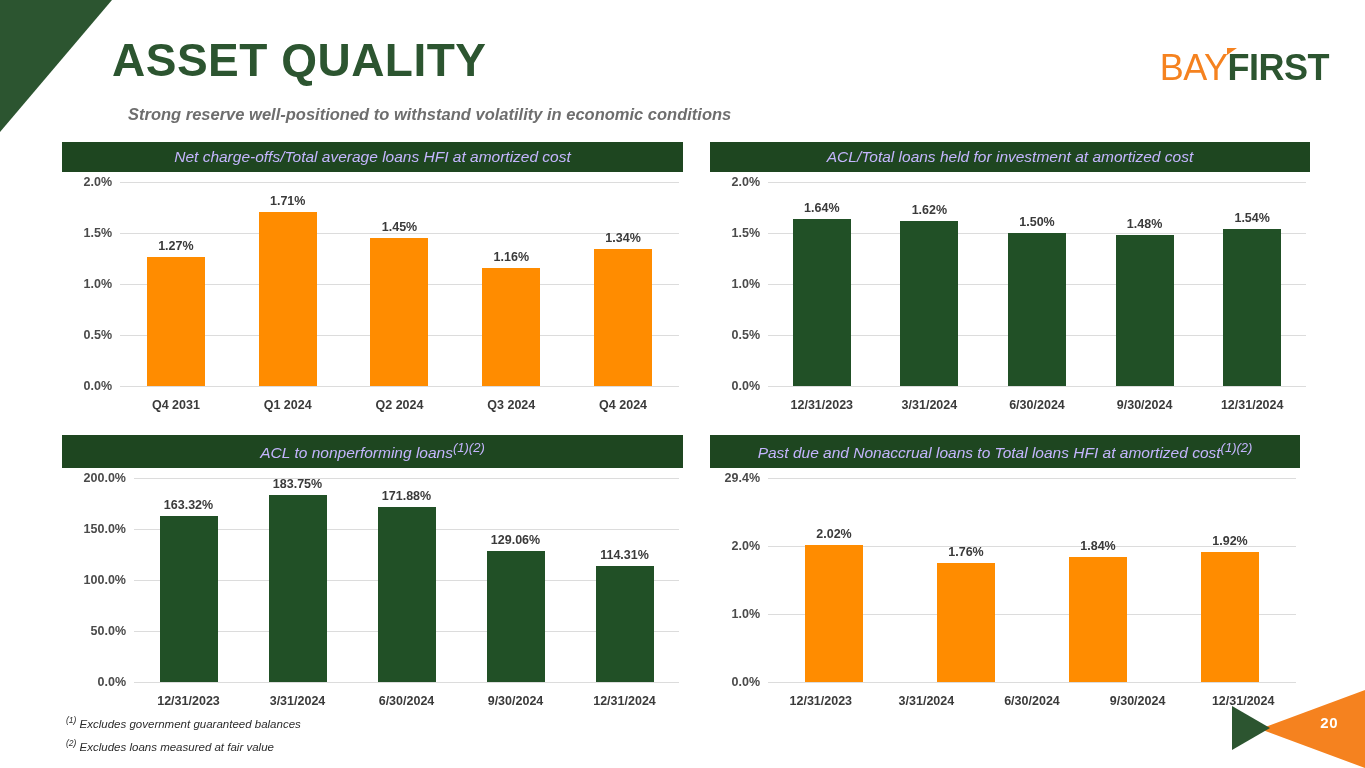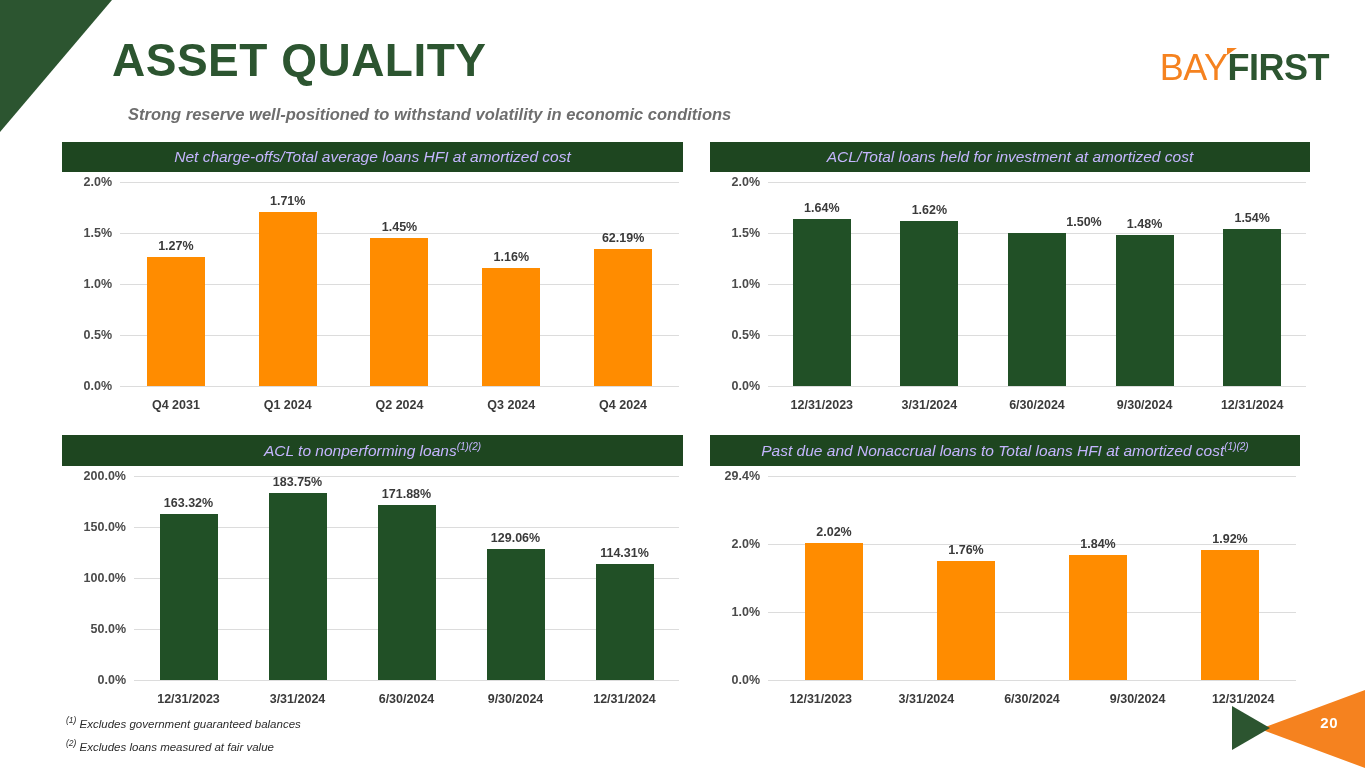--- a/index.html
+++ b/index.html
@@ -67,21 +67,21 @@
 
   .panel-header{
     background:#1E4620; color:#c4b5fd;
     font-style:italic; font-size:15.5px;
     text-align:center;
     padding:6px 8px 7px;
     line-height:1.1;
     white-space:nowrap;
     overflow:hidden;
   }
-  .panel-header sup{ font-size:10px; vertical-align:super; }
+  .panel-header sup{ font-size:13px; vertical-align:super; }
 
   .plot{
     position:relative;
     height:238px;
     margin-top:10px;
   }
   .plot-inner{
     position:absolute;
     left:58px; right:4px; top:0; bottom:34px;
   }
@@ -185,21 +185,21 @@
           </div>
           <div class="bar-slot">
             <div class="bar-value" style="bottom: calc(72.5% + 4px);">1.45%</div>
             <div class="bar" style="height: 72.5%; background: rgb(255, 140, 0);"></div>
           </div>
           <div class="bar-slot">
             <div class="bar-value" style="bottom: calc(58% + 4px);">1.16%</div>
             <div class="bar" style="height: 58%; background: rgb(255, 140, 0);"></div>
           </div>
           <div class="bar-slot">
-            <div class="bar-value" style="bottom: calc(67% + 4px);">62.19%</div>
+            <div class="bar-value" style="bottom: calc(67% + 4px);">1.34%</div>
             <div class="bar" style="height: 67%; background: rgb(255, 140, 0);"></div>
           </div>
         </div>
       </div>
     <div class="xlabels" style="left: 58px; right: 4px;">
         <div class="xlabel">Q4 2031</div>
         <div class="xlabel">Q1 2024</div>
         <div class="xlabel">Q2 2024</div>
         <div class="xlabel">Q3 2024</div>
         <div class="xlabel">Q4 2024</div>
@@ -229,21 +229,21 @@
         <div class="bars">
           <div class="bar-slot">
             <div class="bar-value" style="bottom: calc(82% + 4px);">1.64%</div>
             <div class="bar" style="height: 82%; background: rgb(33, 80, 38);"></div>
           </div>
           <div class="bar-slot">
             <div class="bar-value" style="bottom: calc(81% + 4px);">1.62%</div>
             <div class="bar" style="height: 81%; background: rgb(33, 80, 38);"></div>
           </div>
           <div class="bar-slot">
-            <div class="bar-value" style="bottom: calc(75% + 4px); margin-left: 47px;">1.50%</div>
+            <div class="bar-value" style="bottom: calc(75% + 4px);">1.50%</div>
             <div class="bar" style="height: 75%; background: rgb(33, 80, 38);"></div>
           </div>
           <div class="bar-slot">
             <div class="bar-value" style="bottom: calc(74% + 4px);">1.48%</div>
             <div class="bar" style="height: 74%; background: rgb(33, 80, 38);"></div>
           </div>
           <div class="bar-slot">
             <div class="bar-value" style="bottom: calc(77% + 4px);">1.54%</div>
             <div class="bar" style="height: 77%; background: rgb(33, 80, 38);"></div>
           </div>

